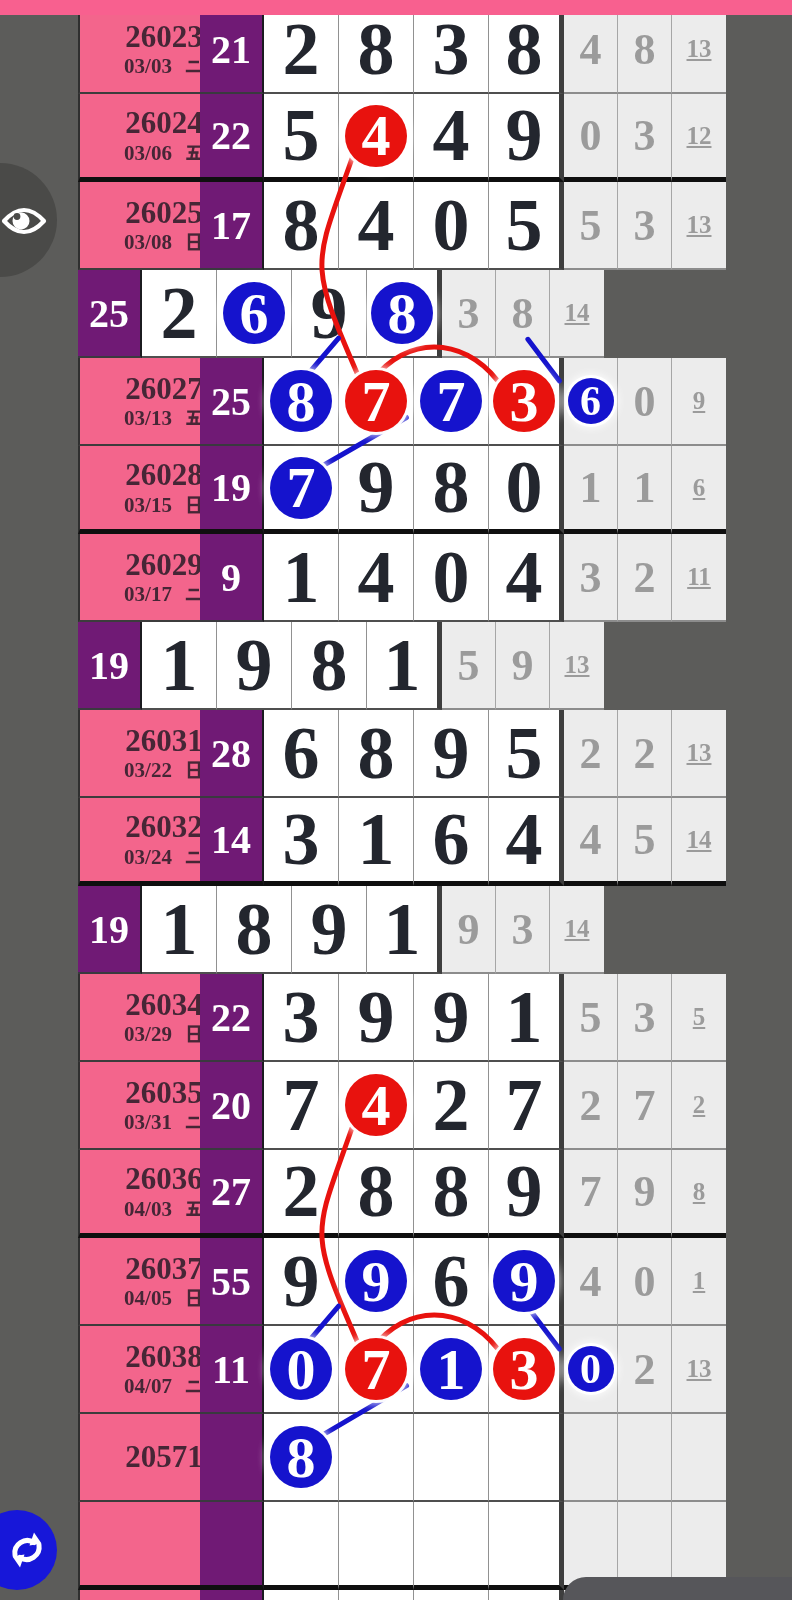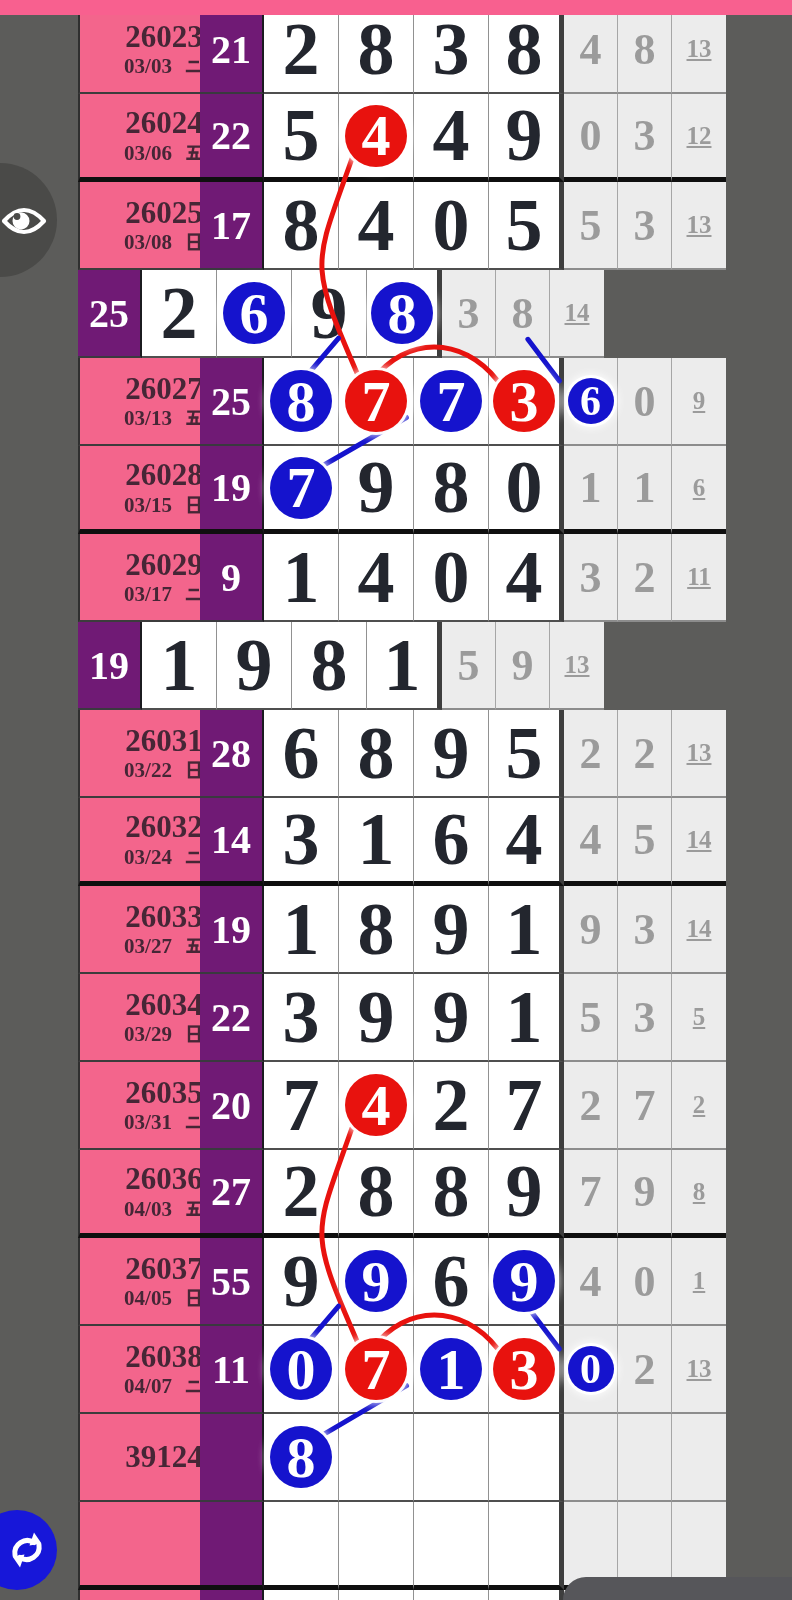--- a/index.html
+++ b/index.html
@@ -273,29 +273,20 @@
         <div class="cell count-cell">14</div>
         <div class="cell m-cell">3</div>
         <div class="cell m-cell">1</div>
         <div class="cell m-cell">6</div>
         <div class="cell m-cell last">4</div>
         <div class="cell s-cell">4</div>
         <div class="cell s-cell">5</div>
         <div class="cell s-cell s2">14</div>
       </div>
       <div class="row">
-        <div class="cell id-cell">
-          <div class="id-num">26033</div>
-          <div class="id-date">
-            <span>03/27</span>
-            <svg viewBox="0 0 22 22" class="day-glyph">
-              <path d="M3.5,4 H18.5 M10.5,4.5 L8,17 M5,10.5 H16 M13.8,10.5 V17 M2.5,17.3 H19.5" stroke="currentColor" stroke-width="2.6" fill="none"></path>
-            </svg>
-          </div>
-        </div>
         <div class="cell count-cell">19</div>
         <div class="cell m-cell">1</div>
         <div class="cell m-cell">8</div>
         <div class="cell m-cell">9</div>
         <div class="cell m-cell last">1</div>
         <div class="cell s-cell">9</div>
         <div class="cell s-cell">3</div>
         <div class="cell s-cell s2">14</div>
       </div>
       <div class="row">
@@ -406,21 +397,21 @@
           <span class="circ red">3</span>
         </div>
         <div class="cell s-cell">
           <span class="circ blue">0</span>
         </div>
         <div class="cell s-cell">2</div>
         <div class="cell s-cell s2">13</div>
       </div>
       <div class="row">
         <div class="cell id-cell">
-          <div class="id-num">39124</div>
+          <div class="id-num">20571</div>
         </div>
         <div class="cell count-cell"></div>
         <div class="cell m-cell">
           <span class="circ blue">8</span>
         </div>
         <div class="cell m-cell"></div>
         <div class="cell m-cell"></div>
         <div class="cell m-cell last"></div>
         <div class="cell s-cell"></div>
         <div class="cell s-cell"></div>

